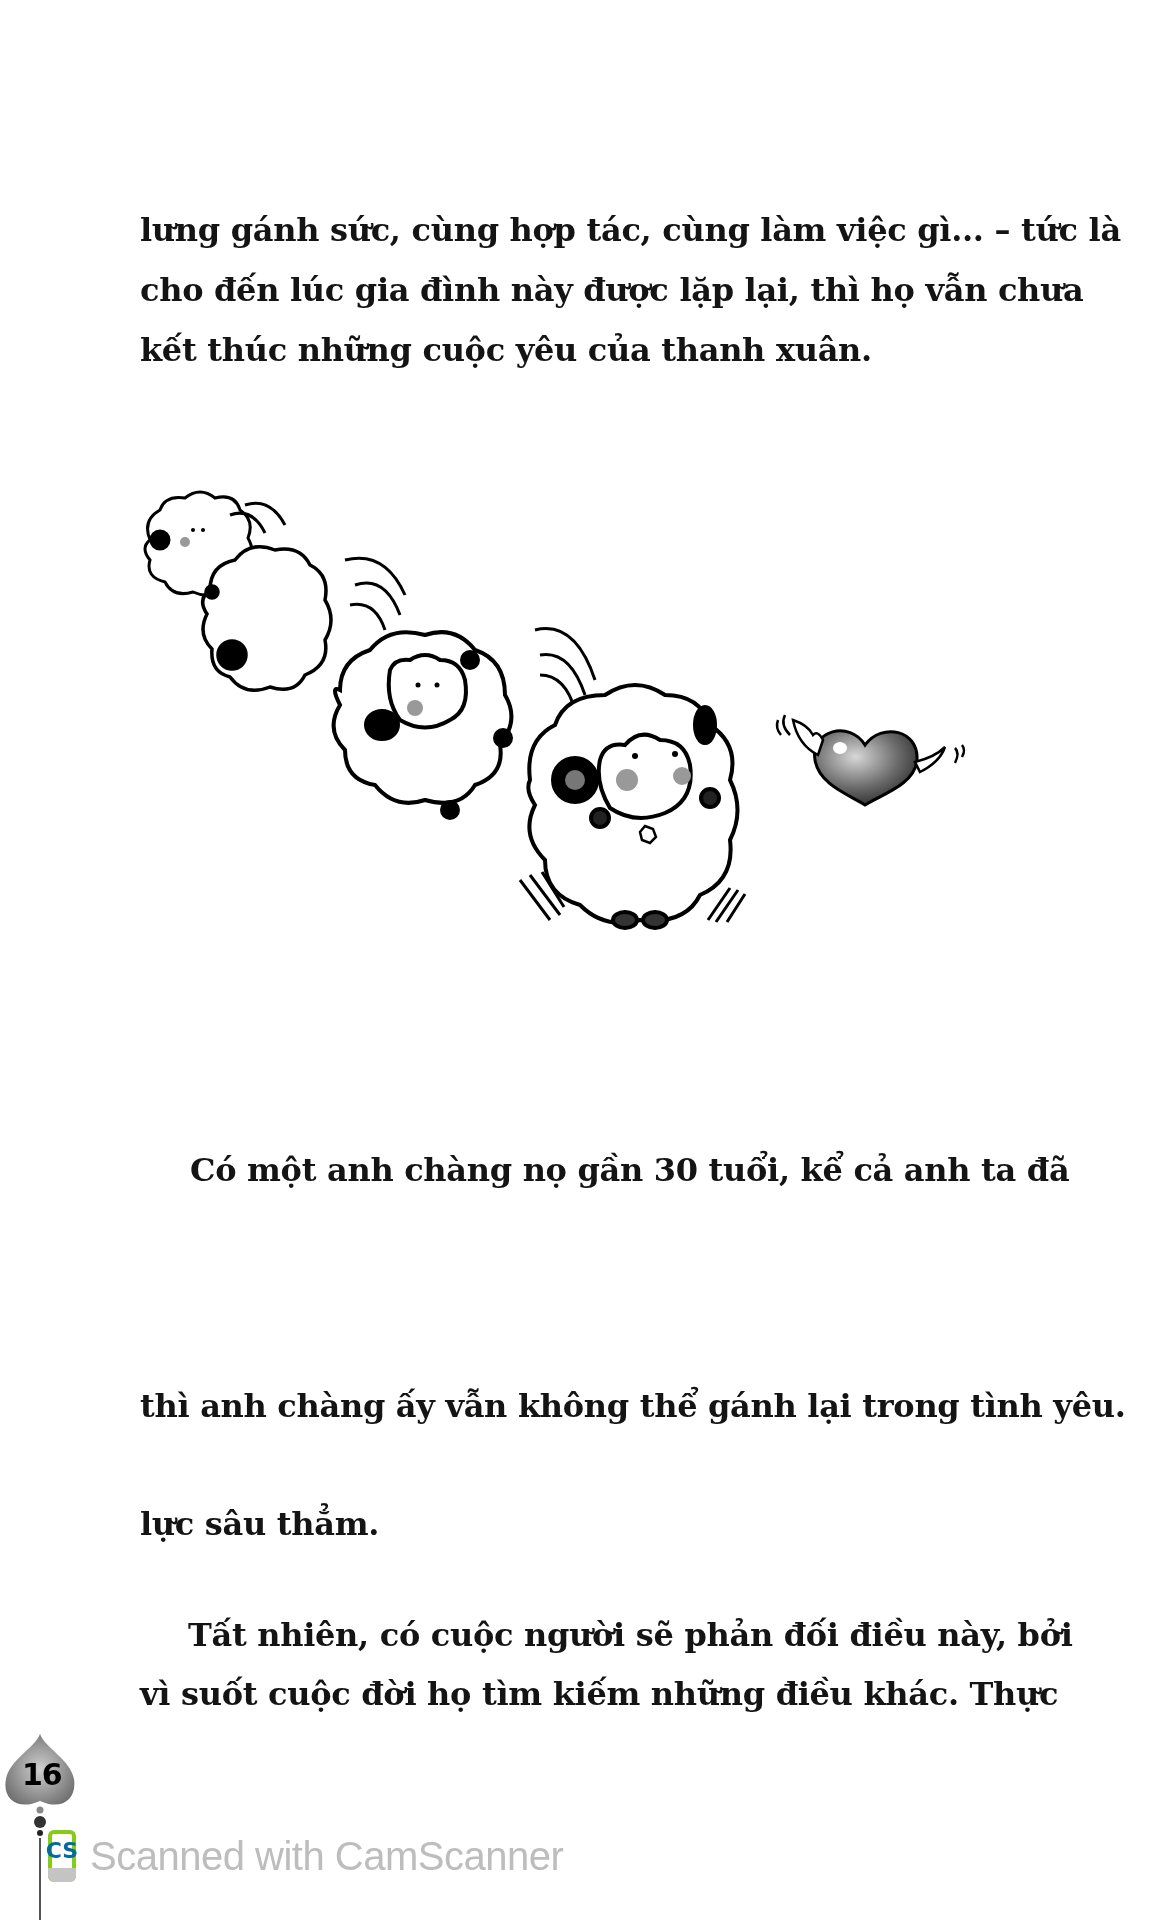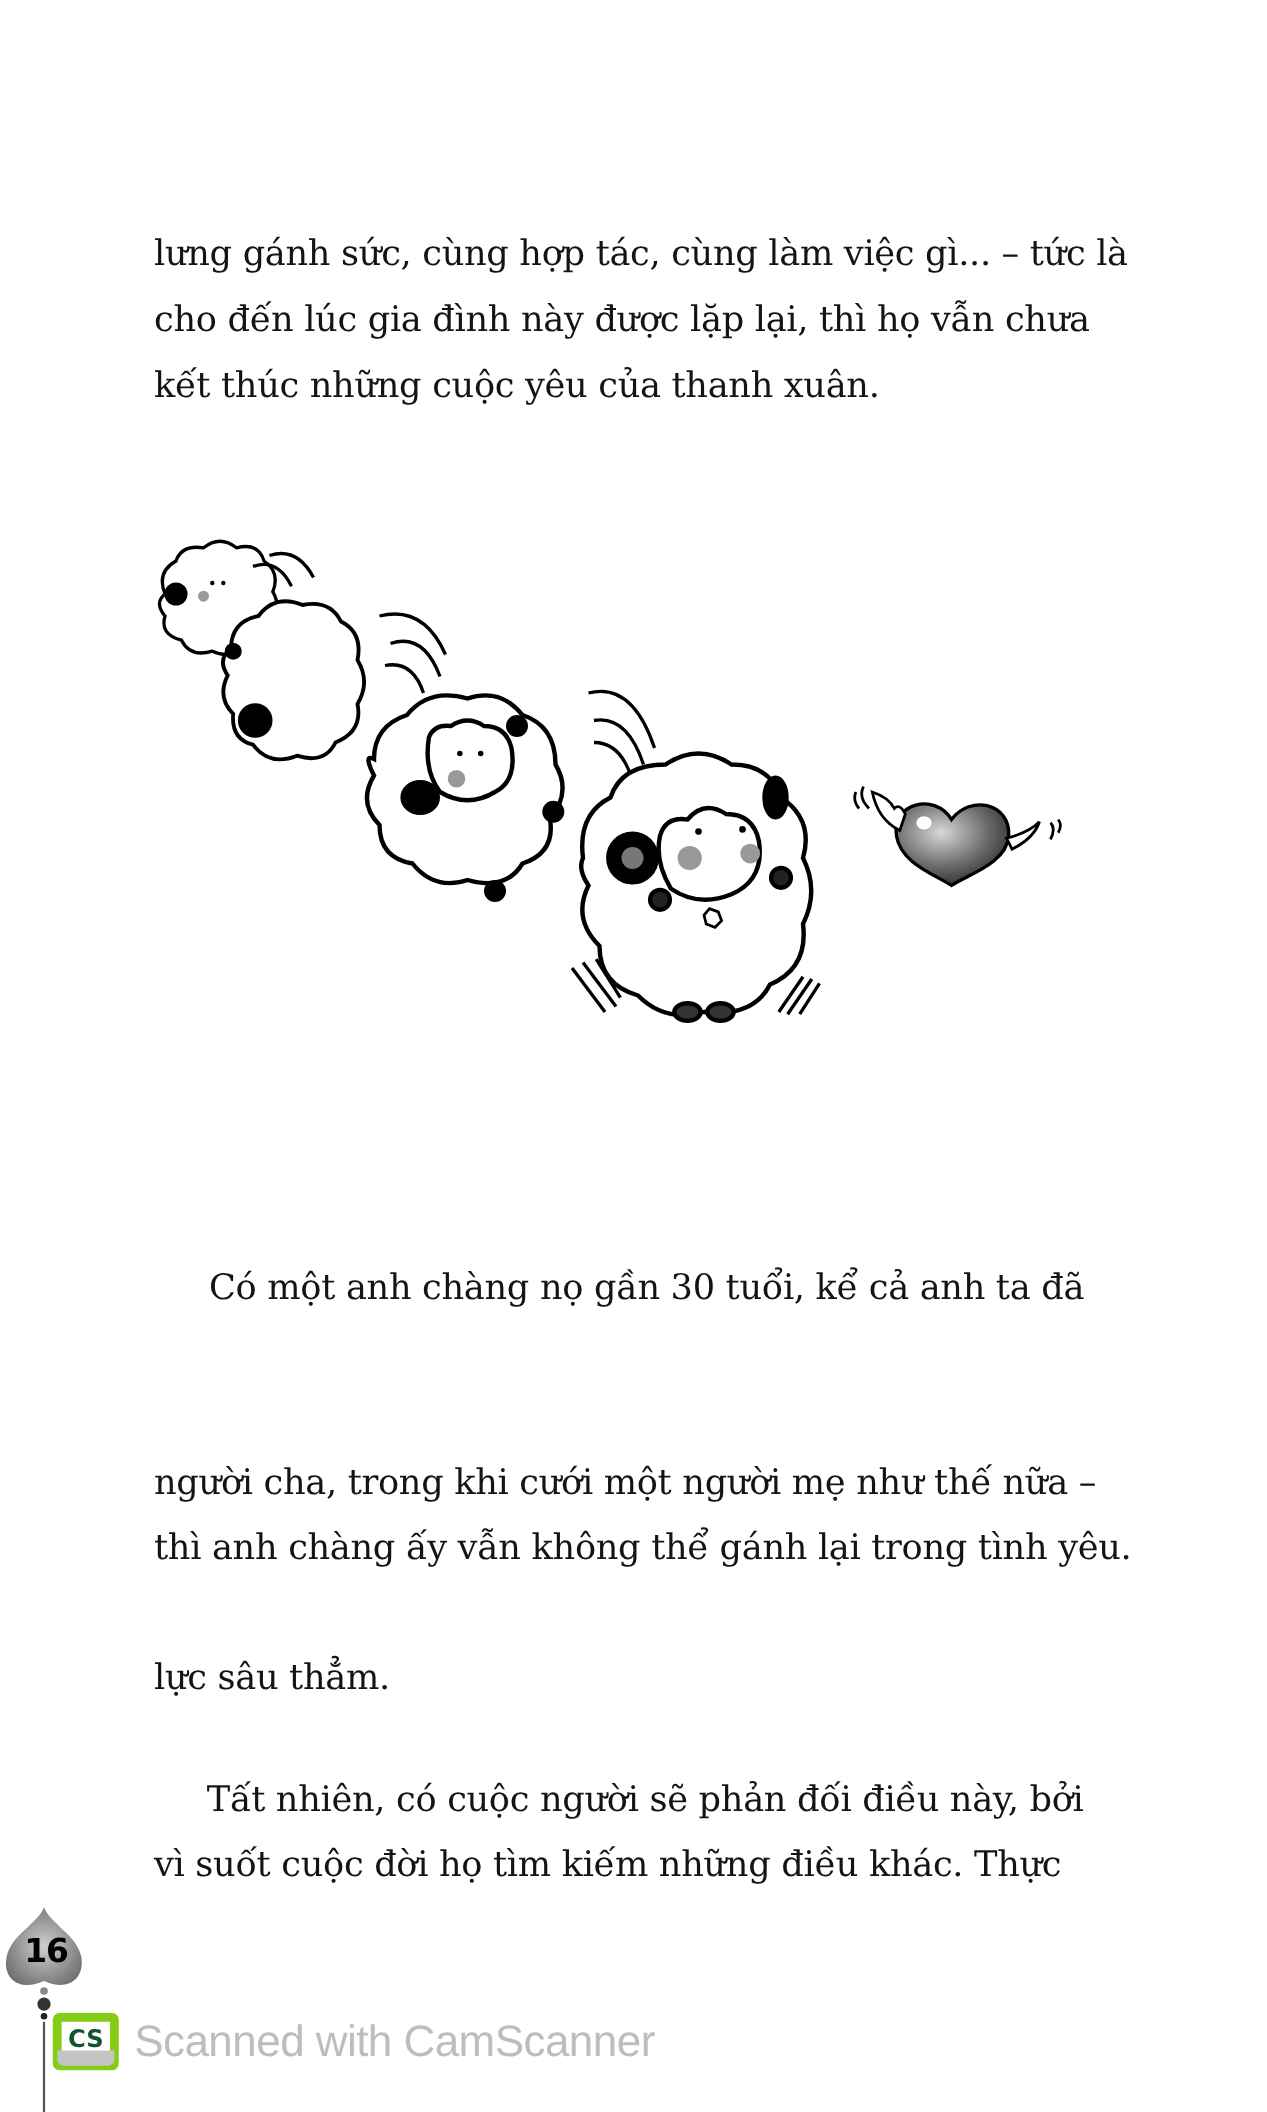--- a/index.html
+++ b/index.html
@@ -1,29 +1,29 @@
 <!DOCTYPE html>
 <html><head>
 <meta charset="utf-8">
 <style>
   html, body { margin: 0; padding: 0; background: #ffffff; }
   body { width: 1152px; height: 1920px; position: relative; overflow: hidden;
          font-family: "DejaVu Serif", "Liberation Serif", serif; color: #111; }
   .page { position: absolute; inset: 0; background: #fff; }
   .text-line { position: absolute; left: 140px; width: 900px; font-size: 32px;
                line-height: 40px; white-space: nowrap; letter-spacing: -0.3px;
-               font-weight: 400; color: #141414; }
+               font-weight: 700; color: #141414; }
   .illustration { position: absolute; left: 130px; top: 480px; width: 930px; height: 590px; }
   .page-leaf { position: absolute; left: 4px; top: 1732px; width: 74px; height: 190px; }
   .page-number { position: absolute; left: 22px; top: 1757px; font-size: 30px;
                  font-weight: 700; font-family: "DejaVu Sans", sans-serif; color: #000; letter-spacing: -1px; }
   .watermark { position: absolute; left: 48px; top: 1828px; height: 56px; display: flex; align-items: center; gap: 14px; }
-  .cs-logo { width: 60px; height: 52px; border: 8px solid #84cc16; border-radius: 6px; box-sizing: border-box;
+  .cs-logo { width: 28px; height: 52px; border: 4px solid #84cc16; border-radius: 6px; box-sizing: border-box;
              position: relative; display: flex; align-items: flex-start; justify-content: center;
-             font-family: "DejaVu Sans", sans-serif; font-weight: 700; font-size: 22px; color: #14532d; padding-top: 4px;}
+             font-family: "DejaVu Sans", sans-serif; font-weight: 700; font-size: 22px; color: #0369a1; padding-top: 4px;}
   .cs-logo::after { content: ""; position: absolute; left: -4px; right: -4px; bottom: -4px; height: 14px;
                     background: #c4c4c4; border-radius: 0 0 6px 6px; }
   .watermark-text { font-family: "Liberation Sans", sans-serif; font-size: 40px; color: #bdbdbd; letter-spacing: -0.5px; }
 </style>
 </head>
 <body>
 
 <div class="page">
 
   <div class="text-line" style="top:210px">lưng gánh sức, cùng hợp tác, cùng làm việc gì... – tức là</div>
@@ -89,21 +89,20 @@
     <g>
       <path d="M735,265 c-15,-25 -55,-15 -50,15 c4,25 35,35 50,45 c15,-10 50,-20 52,-45 c2,-30 -35,-38 -52,-15z" fill="url(#heartGrad)" stroke="#000" stroke-width="3"></path>
       <ellipse cx="710" cy="268" rx="7" ry="6" fill="#fff"></ellipse>
       <path d="M688,275 q-20,-10 -25,-35 q15,5 20,15 q5,-5 10,5z" fill="#fff" stroke="#000" stroke-width="2.5"></path>
       <path d="M785,282 q20,-5 30,-15 q-5,15 -25,25z" fill="#fff" stroke="#000" stroke-width="2.5"></path>
       <path d="M655,235 q-5,10 5,20 M648,240 q-3,8 3,15 M825,268 q5,5 0,15 M832,265 q4,5 0,12" stroke="#000" stroke-width="2.5" fill="none"></path>
     </g>
   </svg>
 
   <div class="text-line" style="top:1150px; left:190px">Có một anh chàng nọ gần 30 tuổi, kể cả anh ta đã</div>
-  <div class="text-line" style="top:1327px">người cha, trong khi cưới một người mẹ như thế nữa –</div>
   <div class="text-line" style="top:1386px">thì anh chàng ấy vẫn không thể gánh lại trong tình yêu.</div>
   <div class="text-line" style="top:1504px">lực sâu thẳm.</div>
 
   <div class="text-line" style="top:1615px; left:188px">Tất nhiên, có cuộc người sẽ phản đối điều này, bởi</div>
   <div class="text-line" style="top:1674px">vì suốt cuộc đời họ tìm kiếm những điều khác. Thực</div>
 
   <svg class="page-leaf" viewBox="0 0 74 190">
     <defs>
       <radialGradient id="leafGrad" cx="50%" cy="50%" r="60%">
         <stop offset="0%" stop-color="#cfcfcf"></stop>

